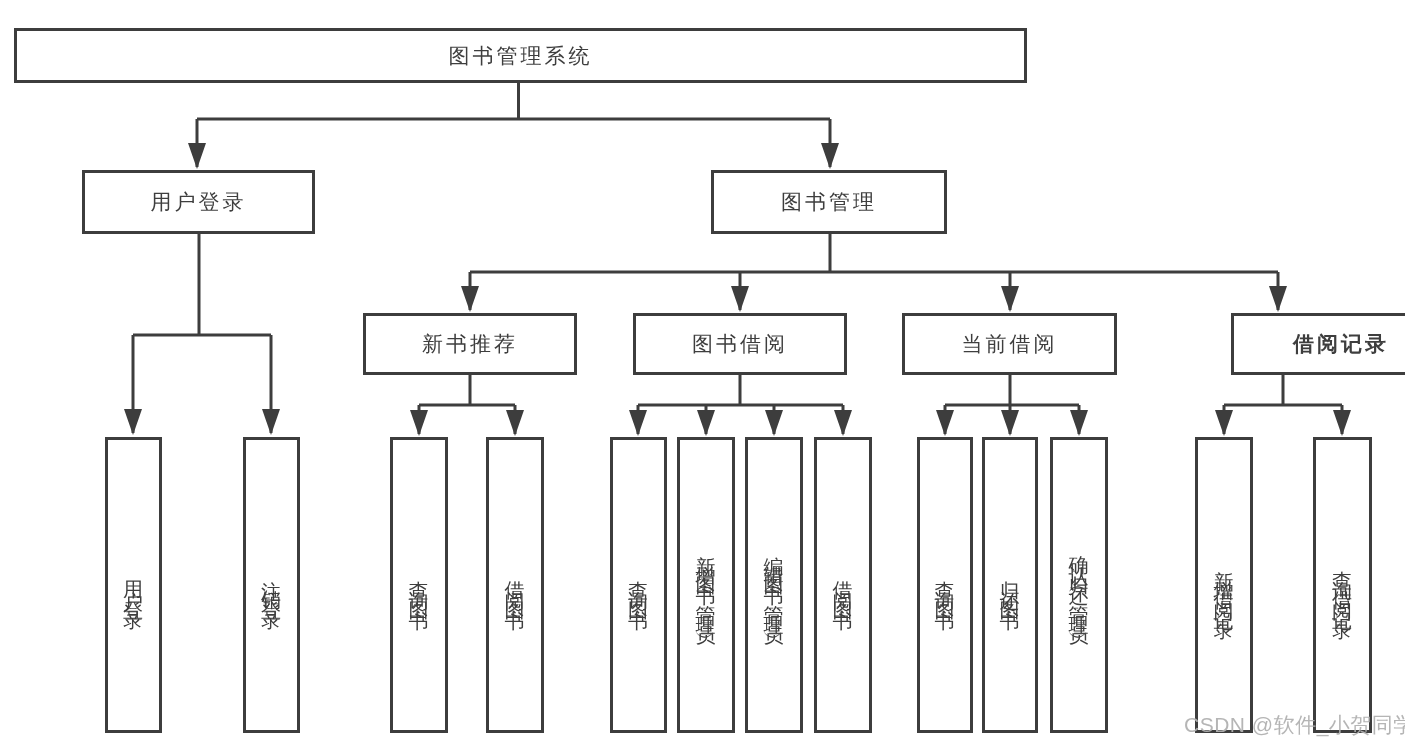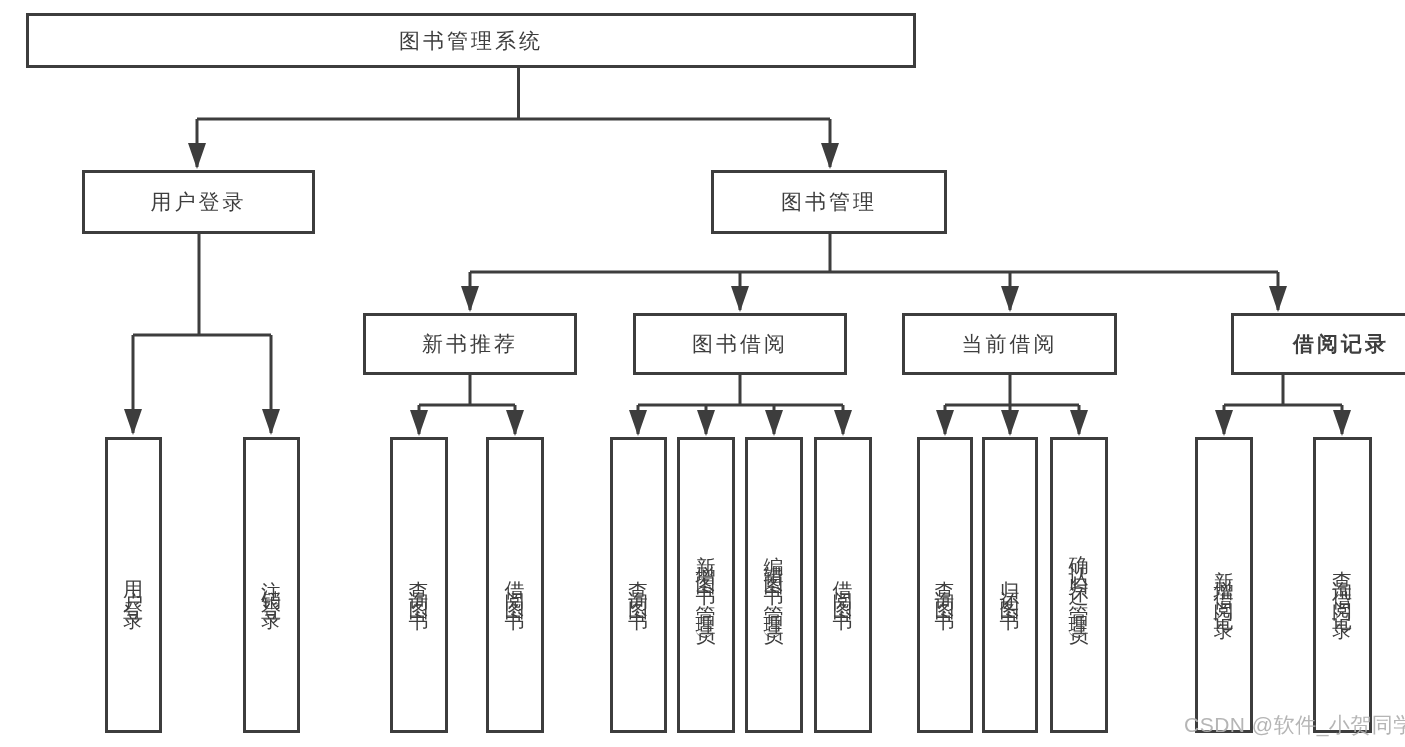--- a/index.html
+++ b/index.html
@@ -81,21 +81,21 @@
       <line x1="945" y1="405" x2="945" y2="434" marker-end="url(#arrow)"></line>
       <line x1="1010" y1="405" x2="1010" y2="434" marker-end="url(#arrow)"></line>
       <line x1="1079" y1="405" x2="1079" y2="434" marker-end="url(#arrow)"></line>
 
       <path d="M1283,374 V405 M1224,405 H1342"></path>
       <line x1="1224" y1="405" x2="1224" y2="434" marker-end="url(#arrow)"></line>
       <line x1="1342" y1="405" x2="1342" y2="434" marker-end="url(#arrow)"></line>
     </g>
   </svg>
 
-  <div class="node" style="left:14px;top:13px;width:890px;height:55px;margin-left:12px;">图书管理系统</div>
+  <div class="node" style="left:14px;top:28px;width:1013px;height:55px;">图书管理系统</div>
 
   <div class="node" style="left:82px;top:170px;width:233px;height:64px;">用户登录</div>
   <div class="node" style="left:711px;top:170px;width:236px;height:64px;">图书管理</div>
 
   <div class="node" style="left:633px;top:313px;width:214px;height:62px;">图书借阅</div>
   <div class="node" style="left:363px;top:313px;width:214px;height:62px;">新书推荐</div>
   <div class="node" style="left:902px;top:313px;width:215px;height:62px;text-align:center;">当前借阅</div>
   <div class="node" style="left:1231px;top:313px;width:220px;height:62px;font-weight:bold;">借阅记录</div>
 
   <div class="node leaf" style="left:105px;top:437px;width:57px;height:296px;">用户登录</div>

